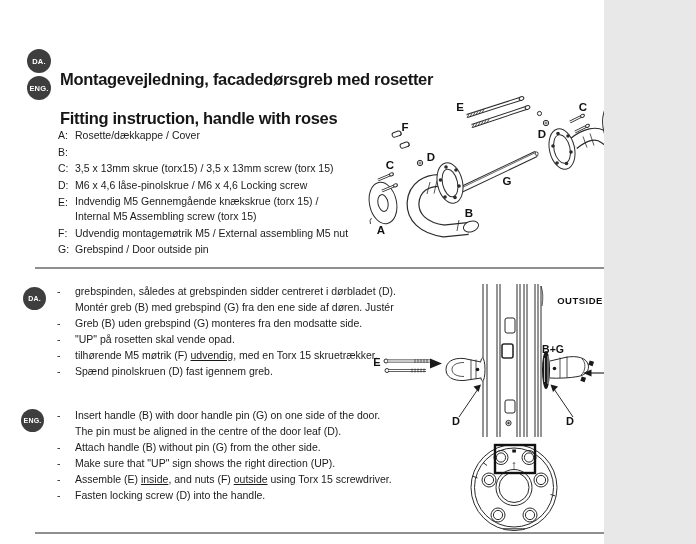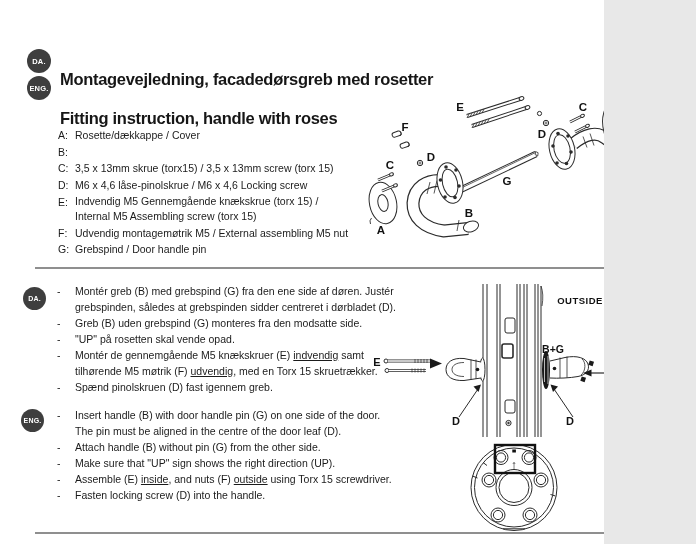--- a/index.html
+++ b/index.html
@@ -76,52 +76,51 @@
       </div>
       <div class="part-row">
         <span class="pk">F:</span>
         <span class="pt">
           <div class="pline">Udvendig montagemøtrik M5 / External assembling M5 nut</div>
         </span>
       </div>
       <div class="part-row">
         <span class="pk">G:</span>
         <span class="pt">
-          <div class="pline">Grebspind / Door handle pin</div>
+          <div class="pline">Grebspind / Door outside pin</div>
         </span>
       </div>
     </div>
 
   <div class="hr" style="left:35px;top:267px;width:633px"></div>
 
   <div class="badge small" style="left:23px;top:287px">DA.</div>
   <div class="bullets" style="top:283px">
       <div class="bullet-row">
         <span class="bdash">-</span>
         <span class="btext">
+          <div class="bline"><span>grebspinden, således at grebspinden sidder centreret i dørbladet (D).</span></div>
           <div class="bline"><span>Montér greb (B) med grebspind (G) fra den ene side af døren. Justér</span></div>
-          <div class="bline"><span>grebspinden, således at grebspinden sidder centreret i dørbladet (D).</span></div>
         </span>
       </div>
       <div class="bullet-row">
         <span class="bdash">-</span>
         <span class="btext">
           <div class="bline"><span>Greb (B) uden grebspind (G) monteres fra den modsatte side.</span></div>
         </span>
       </div>
       <div class="bullet-row">
         <span class="bdash">-</span>
         <span class="btext">
           <div class="bline"><span>"UP" på rosetten skal vende opad.</span></div>
         </span>
       </div>
       <div class="bullet-row">
         <span class="bdash">-</span>
         <span class="btext">
-          <div class="bline"><span>Montér de gennemgående M5 knækskruer (E) </span><span class="u">indvendig</span><span> samt</span></div>
           <div class="bline"><span>tilhørende M5 møtrik (F) </span><span class="u">udvendig</span><span>, med en Torx 15 skruetrækker.</span></div>
         </span>
       </div>
       <div class="bullet-row">
         <span class="bdash">-</span>
         <span class="btext">
           <div class="bline"><span>Spænd pinolskruen (D) fast igennem greb.</span></div>
         </span>
       </div>
     </div>

